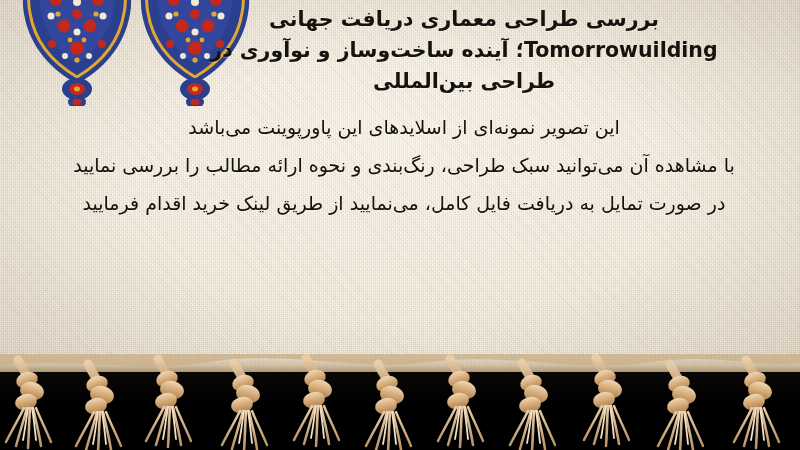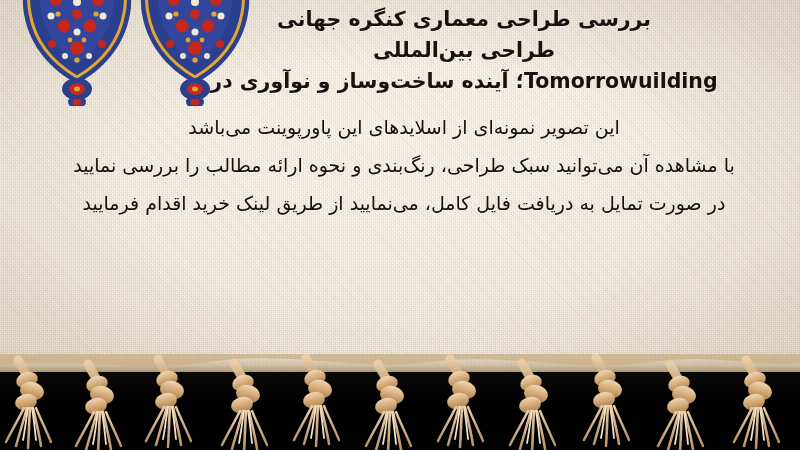--- a/index.html
+++ b/index.html
@@ -186,23 +186,23 @@
         <ellipse cx="59" cy="133" rx="8" ry="6" fill="#c3281f"></ellipse>
         <ellipse cx="59" cy="133" rx="3" ry="2.4" fill="#e0a832"></ellipse>
         <ellipse cx="59" cy="146" rx="9" ry="6.5" fill="#2b3f8f"></ellipse>
         <ellipse cx="59" cy="146" rx="4.5" ry="3.2" fill="#c3281f"></ellipse>
       </g>
     </svg>
   </div>
 
   <div class="textwrap">
     <div class="title">
-      <div>بررسی طراحی معماری کنگره جهانی</div>
+      <div>بررسی طراحی معماری دریافت جهانی</div>
+      <div>Tomorrowuilding؛ آینده ساخت‌وساز و نوآوری در</div>
       <div>طراحی بین‌المللی</div>
-      <div>Tomorrowuilding؛ آینده ساخت‌وساز و نوآوری در</div>
     </div>
 
     <div class="body">
       <div class="ln">این تصویر نمونه‌ای از اسلایدهای این پاورپوینت می‌باشد</div>
       <div class="ln">با مشاهده آن می‌توانید سبک طراحی، رنگ‌بندی و نحوه ارائه مطالب را بررسی نمایید</div>
       <div class="ln">در صورت تمایل به دریافت فایل کامل، می‌نمایید از طریق لینک خرید اقدام فرمایید</div>
     </div>
   </div>
 
   <div class="bandedge"></div>

